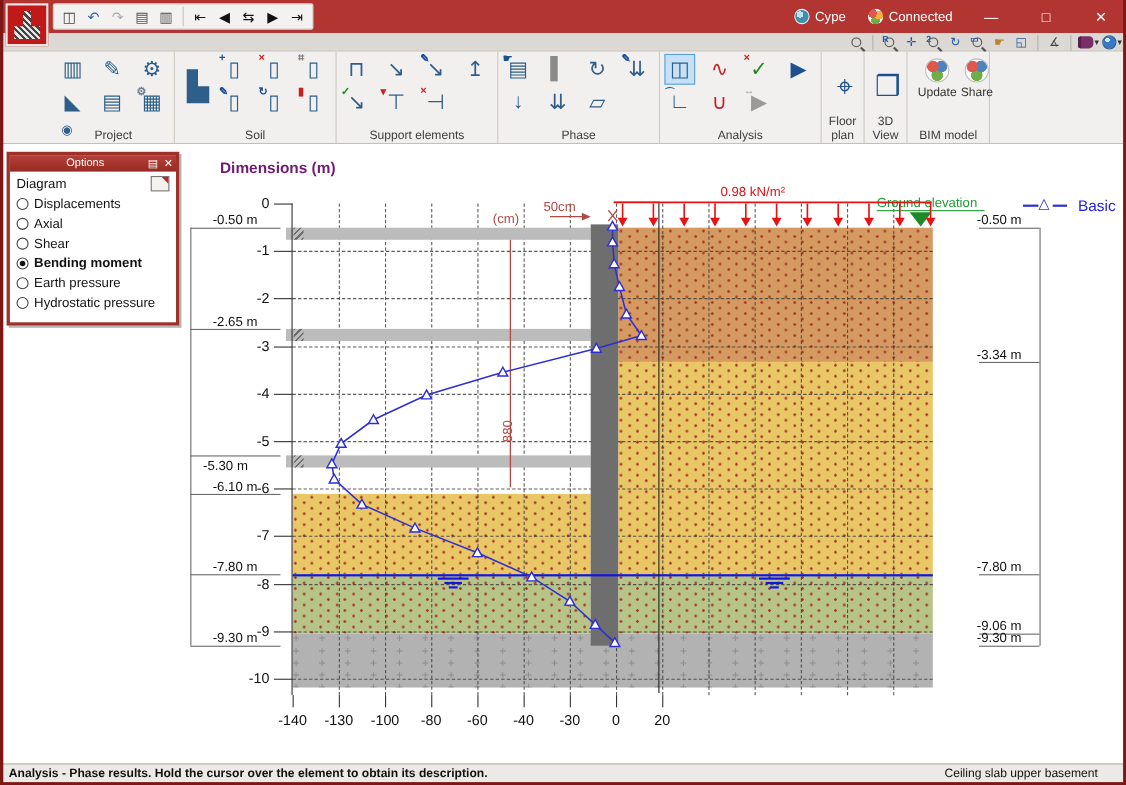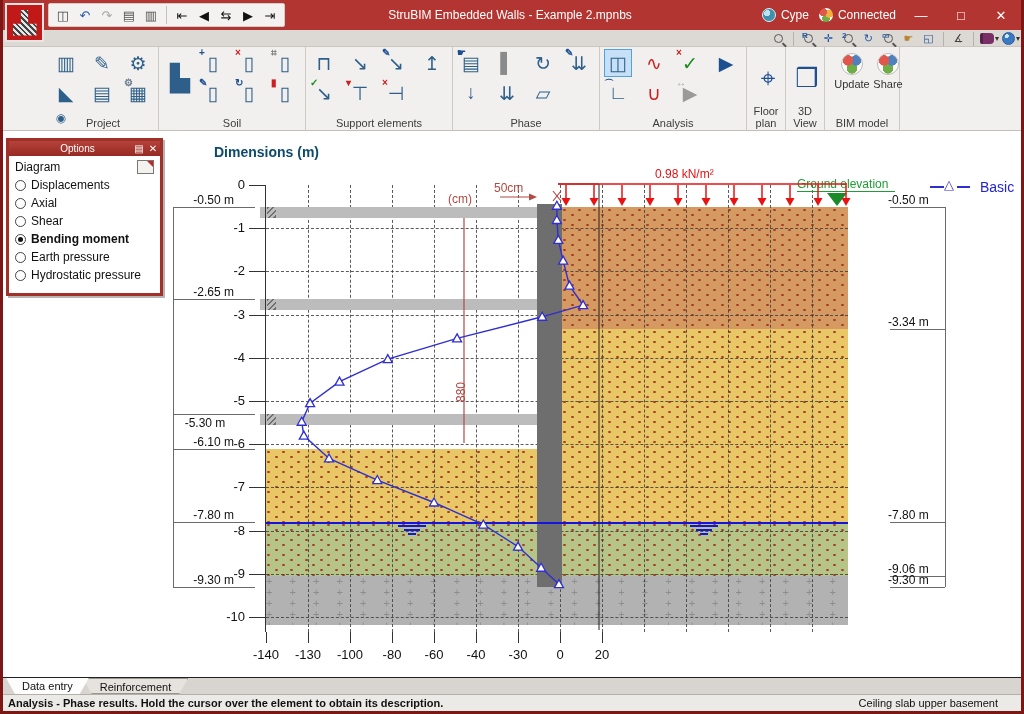--- a/index.html
+++ b/index.html
@@ -12,21 +12,21 @@
   #appicon{left:5px;top:3px;width:39px;height:39px;background:#c11818;border:2px solid #e8e6e4;z-index:30;
            display:flex;align-items:center;justify-content:center;}
   #appicon .wallglyph{width:24px;height:26px;background:
       repeating-linear-gradient(45deg,#e5e5e5 0 2px,#444 2px 4px);
       clip-path:polygon(0 100%,0 55%,35% 55%,35% 0,65% 0,65% 55%,100% 55%,100% 100%);}
   #quickbar{left:48px;top:3px;height:24px;background:#f4f2f0;border:1px solid #d0ccc6;border-radius:2px;
             display:flex;align-items:center;padding:0 4px;gap:2px;z-index:5;}
   .qico{width:20px;height:20px;display:flex;align-items:center;justify-content:center;font-size:13px;color:#333;}
   .qsep{width:1px;height:18px;background:#c5c1bb;margin:0 3px;}
   #titletext{position:absolute;left:280px;width:460px;text-align:center;font-size:12px;color:#fff;top:8px;}
-  #tb-right{position:absolute;right:8px;top:0;height:30px;display:flex;align-items:center;gap:10px;font-size:12px;justify-content:flex-end;}
+  #tb-right{position:absolute;right:8px;top:0;height:30px;display:flex;align-items:center;gap:20px;font-size:12px;justify-content:flex-end;}
   .tb-acct{display:flex;align-items:center;gap:5px;}
   .dotico{width:14px;height:14px;border-radius:50%;}
   .cype-dot{background:radial-gradient(circle at 35% 35%,#bfe3ee 0 3px,#3f8fae 3px 7px);border:1px solid #dfeff5;}
   .conn-dot{background:radial-gradient(circle at 30% 30%,#e2574c 0 4px,transparent 4px),
             radial-gradient(circle at 72% 40%,#f3b13c 0 4px,transparent 4px),
             radial-gradient(circle at 50% 75%,#70ad47 0 4px,transparent 4px),#fff;}
   .wbtn{width:30px;height:22px;display:flex;align-items:center;justify-content:center;font-size:13px;color:#fff;}
 
   #toolrow{left:0;top:30px;width:1024px;height:17px;background:#dcd8d3;border-bottom:1px solid #c9c5bf;}
   #viewtools{position:absolute;right:4px;top:0;height:17px;display:flex;align-items:center;gap:3px;}
@@ -52,21 +52,21 @@
   .bimitem{display:flex;flex-direction:column;align-items:center;grid-row:span 2;width:46px;}
   .bimlogo{width:22px;height:22px;border-radius:50%;margin-top:4px;
      background:radial-gradient(circle at 30% 32%,#e2574c 0 5px,transparent 5.5px),
                 radial-gradient(circle at 70% 32%,#4f81bd 0 5px,transparent 5.5px),
                 radial-gradient(circle at 50% 72%,#70ad47 0 5px,transparent 5.5px),#fdfdfd;
      border:1px solid #bbb;}
   .bimcap{font-size:11px;color:#333;margin-top:3px;}
 
   
   #main{left:0;top:131px;width:1024px;height:546px;background:#fff;}
-  #charttitle{left:214px;top:13px;font-size:14px;font-weight:bold;color:#0c4a6e;}
+  #charttitle{left:200px;top:13px;font-size:14px;font-weight:bold;color:#701a75;}
   .gridv{border-left:1px dashed #3f3f3f;width:0;opacity:.85;}
   .gridh{border-top:1px dashed #3f3f3f;height:0;opacity:.85;}
   .axisline{background:#333;}
   .ticklabel{font-size:13px;color:#111;}
   .lvl-label{font-size:12px;color:#111;}
   .lvl-line{background:#6b6b6b;height:1px;}
   .soil{background-size:15px 10px;}
   .soil.dots{background-image:radial-gradient(circle,#a63c25 1px,transparent 1.4px),radial-gradient(circle,#a63c25 1px,transparent 1.4px);
              background-position:3px 3px,10px 8px;}
   .rockpat{color:#8d8d8d;font-size:11px;line-height:11px;letter-spacing:7px;overflow:hidden;word-break:break-all;}
@@ -109,21 +109,20 @@
   #status-right{padding-right:26px;}
   
   .wborder{background:#7d1715;z-index:60;pointer-events:none;}
 </style>
 </head>
 <body>
 
 <div id="screen">
 
   <div id="titlebar" class="abs">
-    <div id="titletext">StruBIM Embedded Walls - Example 2.mpnbs</div>
     <div id="tb-right">
       <span class="tb-acct">
         <span class="dotico cype-dot"></span>
         <span>Cype</span>
       </span>
       <span class="tb-acct">
         <span class="dotico conn-dot"></span>
         <span>Connected</span>
       </span>
       <span class="wbtn">—</span>
@@ -483,24 +482,20 @@
       <path d="M 303.8 431.06 L 299.3 439.06 L 308.3 439.06 Z" fill="#ffffff" stroke="#2f2fd0" stroke-width="1.3"></path>
       <path d="M 329 453.956 L 324.5 461.956 L 333.5 461.956 Z" fill="#ffffff" stroke="#2f2fd0" stroke-width="1.3"></path>
       <path d="M 377.29999999999995 475.55600000000004 L 372.79999999999995 483.55600000000004 L 381.79999999999995 483.55600000000004 Z" fill="#ffffff" stroke="#2f2fd0" stroke-width="1.3"></path>
       <path d="M 434 498.02 L 429.5 506.02 L 438.5 506.02 Z" fill="#ffffff" stroke="#2f2fd0" stroke-width="1.3"></path>
       <path d="M 483.35 520.052 L 478.85 528.052 L 487.85 528.052 Z" fill="#ffffff" stroke="#2f2fd0" stroke-width="1.3"></path>
       <path d="M 518 542.0840000000001 L 513.5 550.0840000000001 L 522.5 550.0840000000001 Z" fill="#ffffff" stroke="#2f2fd0" stroke-width="1.3"></path>
       <path d="M 541.1 563.252 L 536.6 571.252 L 545.6 571.252 Z" fill="#ffffff" stroke="#2f2fd0" stroke-width="1.3"></path>
       <path d="M 558.95 579.6680000000001 L 554.45 587.6680000000001 L 563.45 587.6680000000001 Z" fill="#ffffff" stroke="#2f2fd0" stroke-width="1.3"></path>
     </svg>
 
-  <div id="tabsrow" class="abs">
-      <div class="sheettab active">Data entry</div>
-      <div class="sheettab inactive">Reinforcement</div>
-    </div>
 
   <div id="statusbar" class="abs">
     <span id="status-left">Analysis - Phase results. Hold the cursor over the element to obtain its description.</span>
     <span id="status-right">Ceiling slab upper basement</span>
   </div>
 
   <div class="wborder abs" style="left:0;top:0;width:3px;height:714px"></div>
   <div class="wborder abs" style="right:0;top:0;width:3px;height:714px"></div>
   <div class="wborder abs" style="left:0;bottom:0;width:1024px;height:3px"></div>
 </div>

